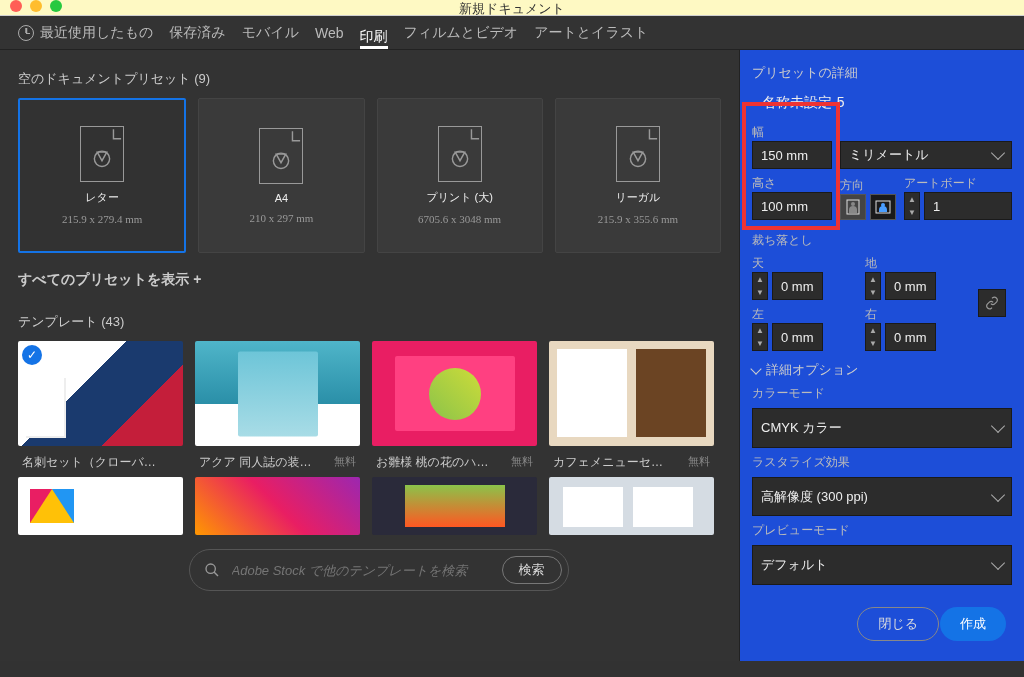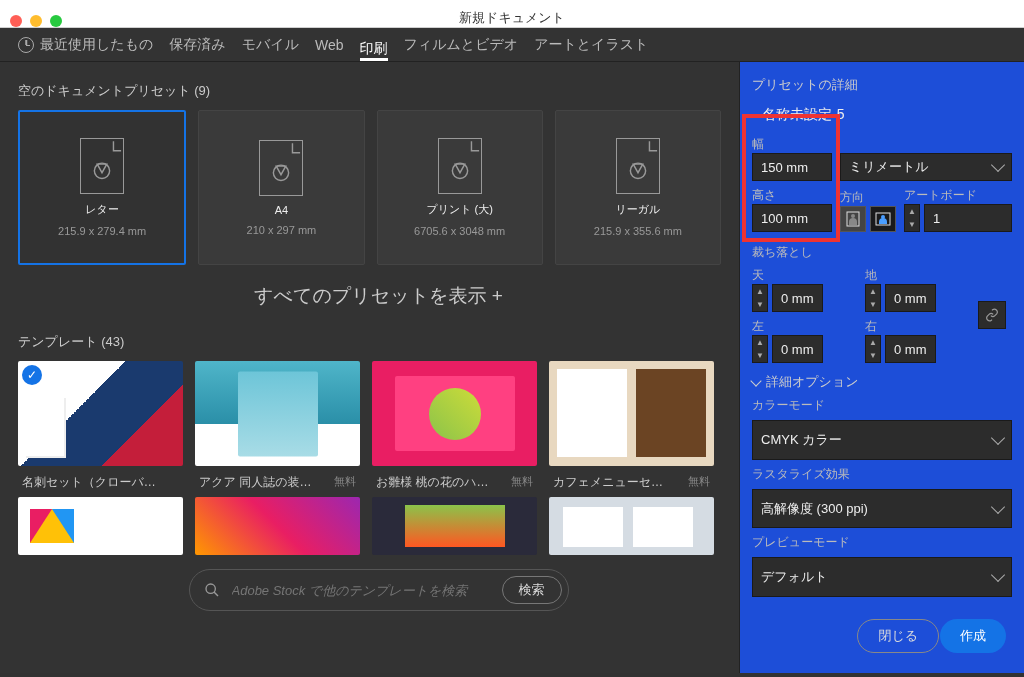--- a/index.html
+++ b/index.html
@@ -1,39 +1,39 @@
 <!DOCTYPE html>
 <html><head>
 <meta charset="utf-8">
 <style>
   * { box-sizing: border-box; margin: 0; padding: 0; font-family: -apple-system, "Hiragino Kaku Gothic ProN", sans-serif; }
   body { width:1024px; height:677px; overflow:hidden; background:#323232; color:#ddd; font-size:13px; -webkit-font-smoothing:antialiased; }
-  .titlebar { height:28px; background:#ffffff; border-bottom:1px solid #d0d0d0; display:flex; align-items:flex-end; position:relative; }
+  .titlebar { height:16px; background:#fef9c3; border-bottom:1px solid #d0d0d0; display:flex; align-items:flex-start; position:relative; }
   .traffic { display:flex; gap:8px; padding-left:10px; }
   .tl { width:12px; height:12px; border-radius:50%; }
   .tl.red{background:#ff5f56;} .tl.amber{background:#ffbd2e;} .tl.green{background:#27c93f;}
   .title { position:absolute; left:0; right:0; text-align:center; color:#333; font-size:13px; }
   .tabs { height:34px; background:#333333; display:flex; align-items:center; gap:16px; padding:0 18px; border-bottom:1px solid #222; }
   .tab { color:#bbb; font-size:14px; cursor:pointer; display:flex; align-items:center; gap:6px; height:100%; }
   .tab.active{ color:#fff; border-bottom:3px solid #fff; padding-top:12px;}
   .clock-icon{ width:16px; height:16px; border:1.5px solid #aaa; border-radius:50%; position:relative; }
   .clock-icon:before,.clock-icon:after{content:'';position:absolute;background:#aaa;}
   .clock-icon:before{left:50%;top:20%;width:1.5px;height:5px;transform:translateX(-50%);}
   .clock-icon:after{left:50%;top:50%;width:4px;height:1.5px;}
   .main { display:flex; height:611px; }
   .left { flex:1; background:#333333; padding:14px 0 0 18px; display:flex; flex-direction:column; }
   .section-head { color:#ccc; font-size:13px; margin: 6px 0 10px; }
   .preset-grid { display:flex; gap:12px; padding-right:18px; }
   .preset { flex:1; height:155px; background:#3a3a3a; border:1px solid #444; border-radius:2px; display:flex; flex-direction:column; align-items:center; justify-content:center; gap:8px; cursor:pointer; position:relative;}
   .preset.selected { border:2px solid #1473e6; background:#323232;}
   .doc-icon { width:44px; height:56px; border:1.5px solid #999; position:relative; }
   .doc-icon svg{position:absolute; inset:0; width:100%; height:100%;}
   .preset .name { color:#eee; font-size:11px; }
-  .preset .dims { color:#999; font-size:11px; }
-  .view-all { text-align:center; padding:18px 0; color:#ccc; font-size:19px; cursor:pointer;}
+  .preset .dims { color:#999; font-size:11px;font-family:Liberation Serif, serif; }
+  .view-all { padding:18px 0; color:#ccc; font-size:14px; cursor:pointer;font-weight:bold;}
   .template-grid { display:flex; gap:12px; padding-right:18px; flex-wrap:wrap; }
   .template { width:165px; display:flex; flex-direction:column; }
   .thumb { width:165px; height:105px; background:#555; border-radius:2px; position:relative; overflow:hidden;}
   .tlabel { padding:8px 4px 2px; font-size:12px; color:#ccc; display:flex; justify-content:space-between; gap:8px; white-space:nowrap; }
   .tlabel .tname{ overflow:hidden; text-overflow:ellipsis; }
   .tlabel .free{ color:#888; font-size:11px; flex-shrink:0;}
   .badge{position:absolute;top:4px;left:4px;width:20px;height:20px;background:#1473e6;border-radius:50%;display:flex;align-items:center;justify-content:center;color:#fff;font-size:12px;}
   .row2 .template .thumb { height:58px; }
   .row2 { margin-top:4px;}
   .searchbar { display:flex; align-items:center; gap:14px; justify-content:center; padding:14px 0 10px;}

